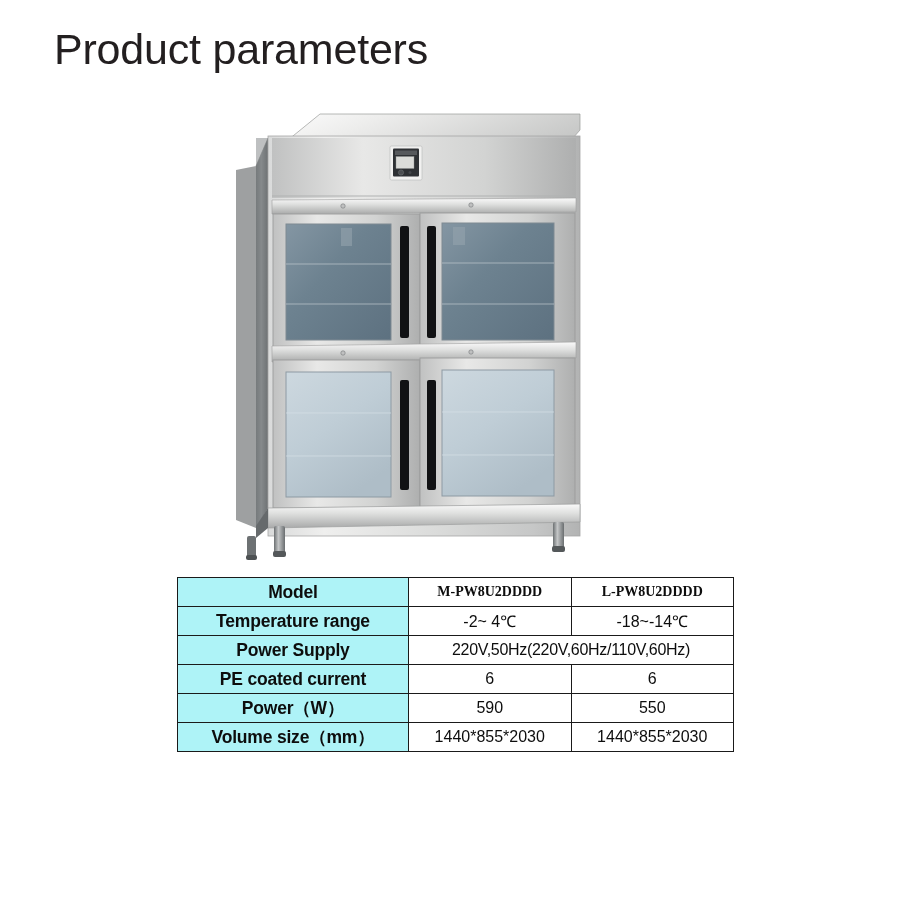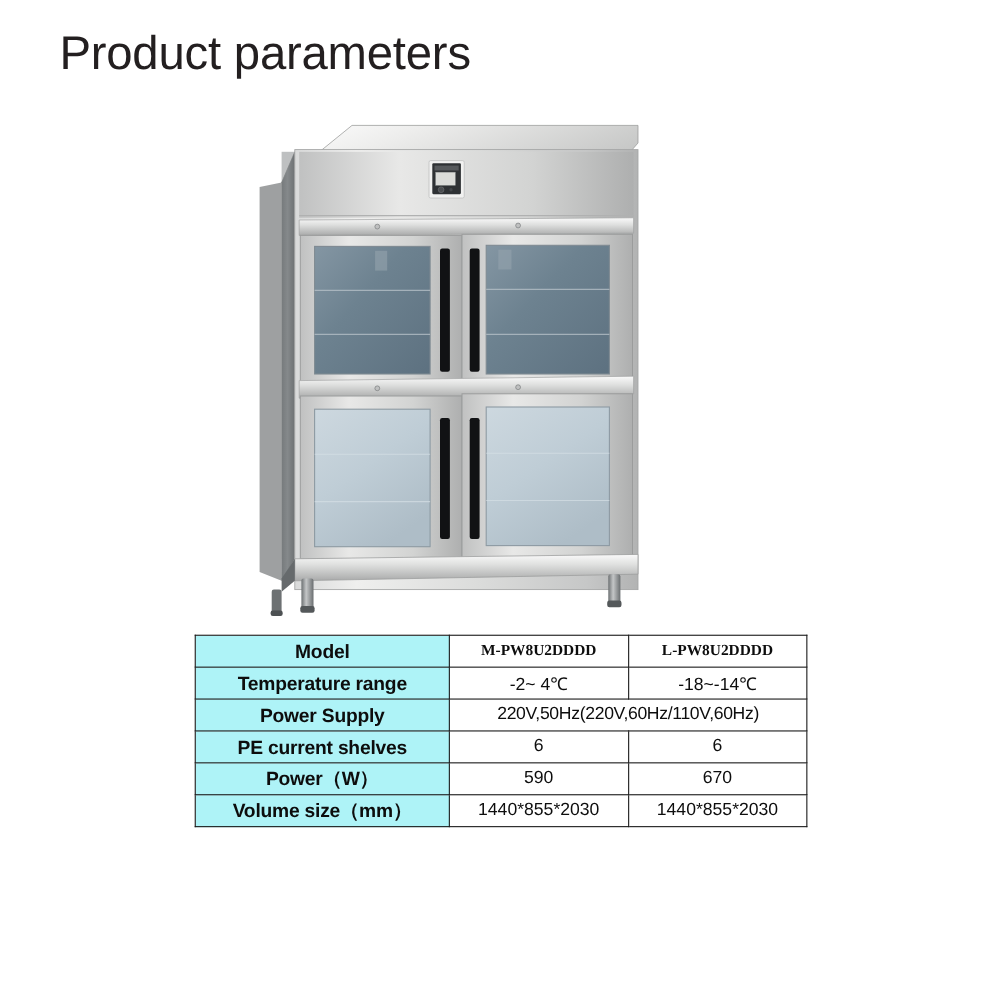--- a/index.html
+++ b/index.html
@@ -225,28 +225,28 @@
         <tr>
           <td class="lbl">Temperature range</td>
           <td class="val">-2~ 4℃</td>
           <td class="val">-18~-14℃</td>
         </tr>
         <tr>
           <td class="lbl">Power Supply</td>
           <td class="val wide" colspan="2">220V,50Hz(220V,60Hz/110V,60Hz)</td>
         </tr>
         <tr>
-          <td class="lbl">PE current shelves</td>
+          <td class="lbl">PE coated current</td>
           <td class="val">6</td>
           <td class="val">6</td>
         </tr>
         <tr>
           <td class="lbl">Power（W）</td>
           <td class="val">590</td>
-          <td class="val">670</td>
+          <td class="val">550</td>
         </tr>
         <tr>
           <td class="lbl">Volume size（mm）</td>
           <td class="val">1440*855*2030</td>
           <td class="val">1440*855*2030</td>
         </tr>
       </tbody>
   </table>
 </div>
 

